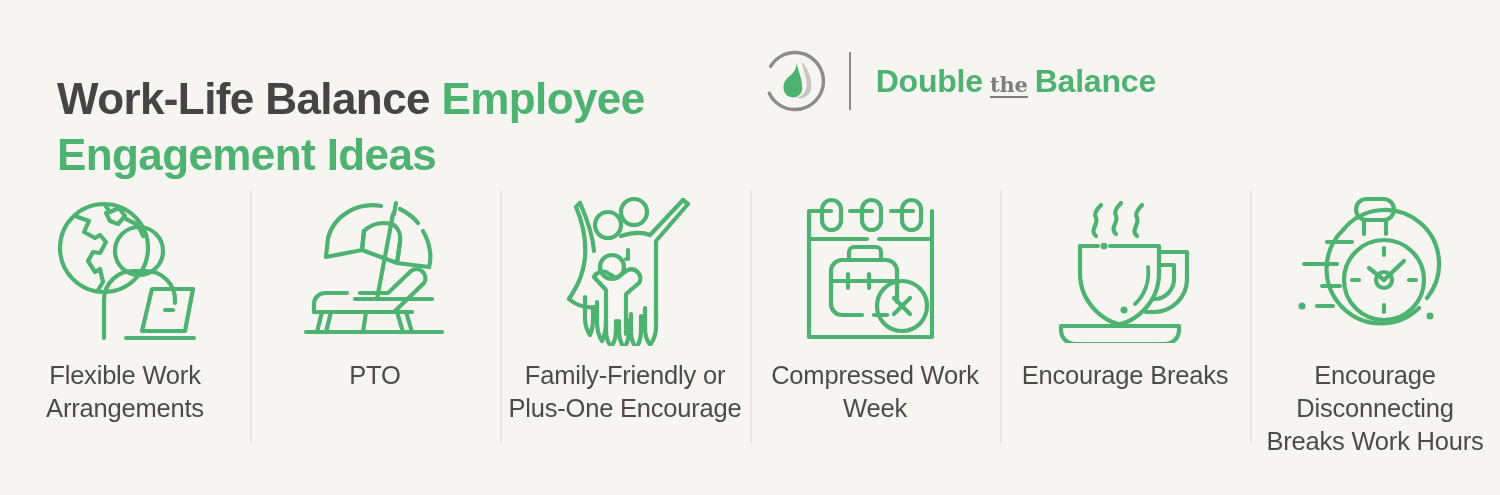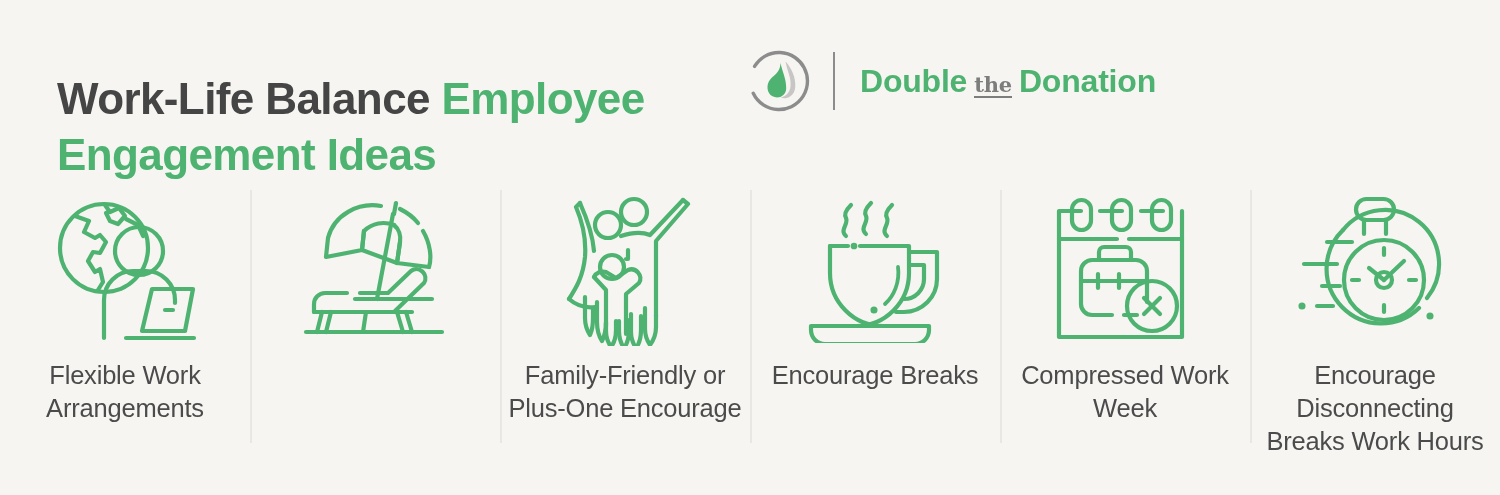--- a/index.html
+++ b/index.html
@@ -144,21 +144,21 @@
     <div class="logo">
       <svg class="logo-mark" viewBox="0 0 66 66">
         <path d="M33 4.5 A28.5 28.5 0 1 1 32.9 4.5" fill="none" stroke="#8c8c8c" stroke-width="3.4" stroke-linecap="round" stroke-dasharray="150 28" transform="rotate(-58 33 33)"></path>
         <path d="M34.5 15 C34.5 24 28 27 24.2 31.5 C20 36.5 20.6 45.2 26.5 48.3 C32.6 51.5 40 47.6 40.2 40.4 C40.4 31 36.6 24.5 34.5 15 Z" fill="#4eb371"></path>
         <path d="M39.5 13.5 C41.5 24 45.5 30 44.5 38.5 C43.8 44.6 39.6 48.6 34.8 49.6 C41.5 52 48.5 47.5 49.2 39.6 C50.1 29.5 45.5 20 39.5 13.5 Z" fill="#a9a9a9" opacity="0.62"></path>
       </svg>
       <div class="logo-sep"></div>
       <div class="logo-word">
         <span>Double</span>
         <span class="logo-the">the</span>
-        <span>Donation</span>
+        <span>Balance</span>
       </div>
     </div>
   </div>
 
   <div class="cards">
 
     <div class="card">
       <div class="icon-wrap">
         <svg width="155" height="150" viewBox="0 0 155 150" fill="none" stroke="#4eb371" stroke-width="4.2" stroke-linecap="round" stroke-linejoin="round">
           <circle cx="56" cy="53" r="44"></circle>
@@ -193,20 +193,21 @@
           <path d="M60 98 h28 l23 -22 a9 9 0 0 1 13 12 l-29 28"></path>
           <path d="M14 117 H112"></path>
           <path d="M6 137 H142"></path>
           <path d="M22 117 L17 137"></path>
           <path d="M31 117 L26 137"></path>
           <path d="M66 117 L63 137"></path>
           <path d="M97 117 L103 137"></path>
           <path d="M106 117 L112 137"></path>
         </svg>
       </div>
+      <div class="card-label">PTO</div>
     </div>
 
     <div class="card">
       <div class="icon-wrap">
         <svg width="140" height="152" viewBox="0 0 140 152" fill="none" stroke="#4eb371" stroke-width="4.2" stroke-linecap="round" stroke-linejoin="round">
           <circle cx="79" cy="18" r="13"></circle>
           <path d="M66 42 C78 38 88 38 95 41 L128 6"></path>
           <path d="M128 6 L133 10 L101 47 V122"></path>
           <circle cx="53" cy="31" r="13"></circle>
           <path d="M25 9 L21 13 C30 34 31 50 30 63 C28 83 21 94 14 105"></path>
@@ -223,54 +224,54 @@
           <path d="M76 120 v18 c0 8 3 13 5 16 c3 -4 5 -10 5 -18 v-14"></path>
           <path d="M90 114 v21 c0 8 3 13 5 16 c3 -4 6 -10 6 -18 v-12"></path>
         </svg>
       </div>
       <div class="card-label">Family-Friendly or Plus-One Encourage</div>
     </div>
 
     <div class="card">
       <div class="icon-wrap">
         <svg width="148" height="146" viewBox="0 0 148 146" fill="none" stroke="#4eb371" stroke-width="4.2" stroke-linecap="round" stroke-linejoin="round">
+          <path d="M8 14 h22 M49 14 h22 M90 14 h22 M131 14 v126 H8 V14"></path>
+          <path d="M8 42 h58 M78 42 h53"></path>
+          <rect x="21" y="3" width="19" height="30" rx="9.5"></rect>
+          <rect x="61" y="3" width="19" height="30" rx="9.5"></rect>
+          <rect x="101" y="3" width="19" height="30" rx="9.5"></rect>
+          <path d="M48 62 v-7 a5 5 0 0 1 5 -5 h22 a5 5 0 0 1 5 5 v7"></path>
+          <path d="M96 105 v-31 a11 11 0 0 0 -11 -11 H41 a11 11 0 0 0 -11 11 v33 a11 11 0 0 0 11 11 h20 M73 118 h13"></path>
+          <path d="M30 84 h66"></path>
+          <path d="M47 77 v14 M68 77 v14"></path>
+          <circle cx="101" cy="109" r="25"></circle>
+          <path d="M93 101 l16 16 M109 101 l-16 16"></path>
+        </svg>
+      </div>
+      <div class="card-label">Compressed Work Week</div>
+    </div>
+
+    <div class="card">
+      <div class="icon-wrap">
+        <svg width="148" height="146" viewBox="0 0 148 146" fill="none" stroke="#4eb371" stroke-width="4.2" stroke-linecap="round" stroke-linejoin="round">
           <path d="M45 39 C38 33 48 27 45 21 C42 16 47 11 50 8"></path>
           <path d="M65 37 C58 31 68 25 65 19 C62 14 67 9 70 6"></path>
           <path d="M86 39 C79 33 89 27 86 21 C83 16 88 11 91 8"></path>
           <path d="M29 49 h18 M59 49 h49 v12"></path>
           <circle cx="53" cy="49" r="1.6" stroke-width="3.5"></circle>
           <path d="M29 49 v27 a53 53 0 0 0 53 53 h-24"></path>
           <path d="M108 61 v15 a53 53 0 0 1 -53 53"></path>
           <path d="M108 55 h28 v27 a33 33 0 0 1 -33 33 h-8"></path>
           <path d="M108 68 h15 v14 a20 20 0 0 1 -20 20"></path>
           <path d="M97 70 C99 85 93 99 84 107" stroke-width="3.8"></path>
           <circle cx="73" cy="113" r="1.8" stroke-width="3.5"></circle>
           <path d="M10 129 h118 v4 a14 14 0 0 1 -14 14 H24 a14 14 0 0 1 -14 -14 Z"></path>
         </svg>
       </div>
       <div class="card-label">Encourage Breaks</div>
-    </div>
-
-    <div class="card">
-      <div class="icon-wrap">
-        <svg width="148" height="146" viewBox="0 0 148 146" fill="none" stroke="#4eb371" stroke-width="4.2" stroke-linecap="round" stroke-linejoin="round">
-          <path d="M8 14 h22 M49 14 h22 M90 14 h22 M131 14 v126 H8 V14"></path>
-          <path d="M8 42 h58 M78 42 h53"></path>
-          <rect x="21" y="3" width="19" height="30" rx="9.5"></rect>
-          <rect x="61" y="3" width="19" height="30" rx="9.5"></rect>
-          <rect x="101" y="3" width="19" height="30" rx="9.5"></rect>
-          <path d="M48 62 v-7 a5 5 0 0 1 5 -5 h22 a5 5 0 0 1 5 5 v7"></path>
-          <path d="M96 105 v-31 a11 11 0 0 0 -11 -11 H41 a11 11 0 0 0 -11 11 v33 a11 11 0 0 0 11 11 h20 M73 118 h13"></path>
-          <path d="M30 84 h66"></path>
-          <path d="M47 77 v14 M68 77 v14"></path>
-          <circle cx="101" cy="109" r="25"></circle>
-          <path d="M93 101 l16 16 M109 101 l-16 16"></path>
-        </svg>
-      </div>
-      <div class="card-label">Compressed Work Week</div>
     </div>
 
     <div class="card">
       <div class="icon-wrap">
         <svg width="158" height="148" viewBox="0 0 158 148" fill="none" stroke="#4eb371" stroke-width="4.2" stroke-linecap="round" stroke-linejoin="round">
           <rect x="60" y="3" width="38" height="21" rx="10.5"></rect>
           <path d="M68 24 v14 M90 24 v14"></path>
           <path d="M47 34 A54 54 0 1 1 131 102"></path>
           <path d="M123 112 A54 54 0 0 1 47 34"></path>
           <circle cx="88" cy="84" r="40"></circle>

